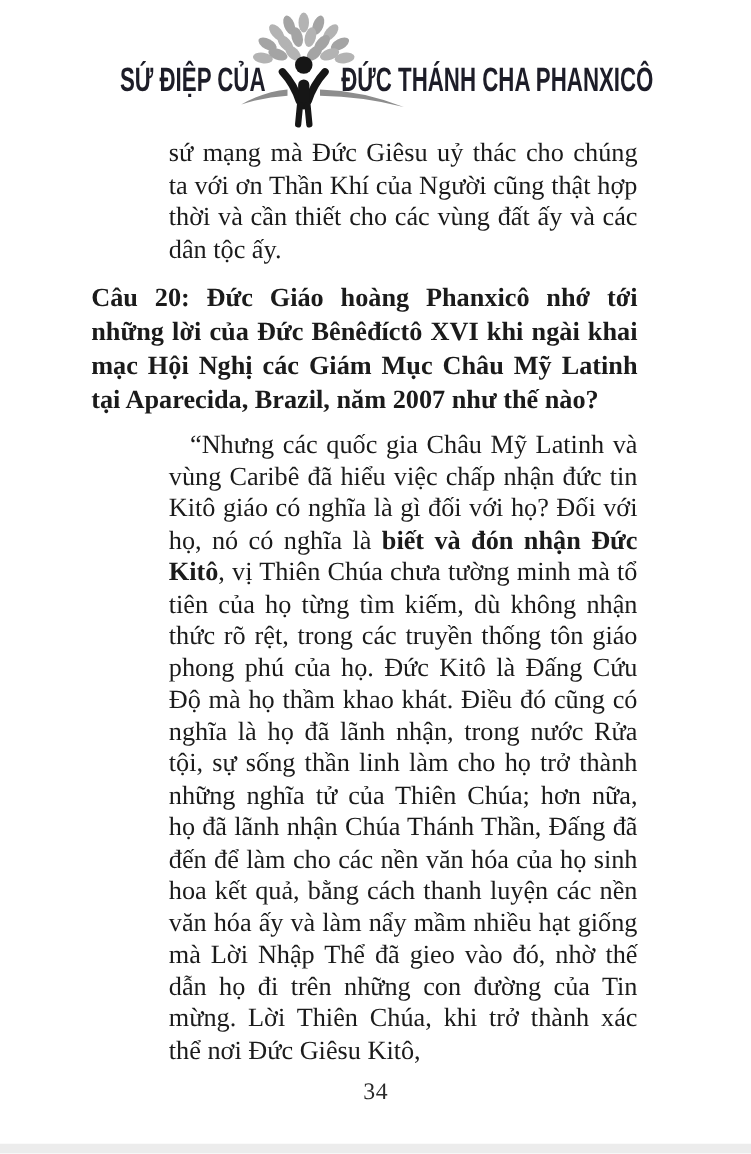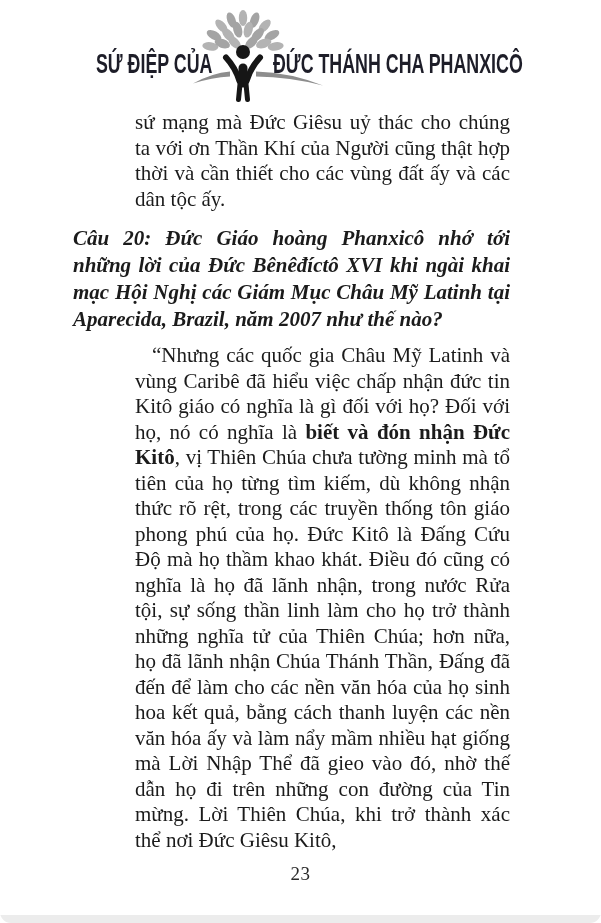--- a/index.html
+++ b/index.html
@@ -2,42 +2,41 @@
 <html><head>
 <meta charset="utf-8">
 <style>
   html,body{margin:0;padding:0;background:#ffffff;}
   .page{
     position:relative;
     width:601px;height:923px;
     background:#ffffff;
     overflow:hidden;
     font-family:"Liberation Serif","DejaVu Serif",serif;
-    border-radius:11px;
   }
   
   .header{position:absolute;top:0;left:0;width:601px;height:108px;}
   .header-title{
     position:absolute;top:49px;
     font-family:"Liberation Sans","DejaVu Sans",sans-serif;
     font-weight:700;font-size:27px;line-height:30px;
     color:#1d1d28;white-space:nowrap;
   }
   .header-title.left{right:389px;transform:scaleX(0.66);transform-origin:right center;}
   .header-title.right{left:273px;transform:scaleX(0.66);transform-origin:left center;}
   .logo-svg{position:absolute;left:178px;top:5px;}
   
   .text-column{
     position:absolute;left:73px;top:110px;width:437px;
     color:#1b1b1b;font-size:21px;line-height:25.5px;
   }
   .para-cont{margin:0 0 8px 62px;text-align:justify;}
   .question{
     margin:13px 0 0 0;text-align:justify;
-    font-weight:700;font-style:italic;line-height:27px;
+    font-weight:700;line-height:27px;
   }
   .answer{margin:10px 0 12px 62px;text-align:justify;text-indent:17px;}
   .answer b{font-weight:700;}
   
   .page-number{
     position:absolute;top:863px;left:0;width:601px;
     text-align:center;font-size:19px;color:#2a2a2a;letter-spacing:0.5px;
   }
   .bottom-strip{
     position:absolute;bottom:0;left:0;width:601px;height:8px;background:#ececec;
@@ -92,16 +91,16 @@
   </div>
 
   <div class="text-column">
     <p class="para-cont">sứ mạng mà Đức Giêsu uỷ thác cho chúng ta với ơn Thần Khí của Người cũng thật hợp thời và cần thiết cho các vùng đất ấy và các dân tộc ấy.</p>
 
     <p class="question">Câu 20: Đức Giáo hoàng Phanxicô nhớ tới những lời của Đức Bênêđíctô XVI khi ngài khai mạc Hội Nghị các Giám Mục Châu Mỹ Latinh tại Aparecida, Brazil, năm 2007 như thế nào?</p>
 
     <p class="answer"><span>“Nhưng các quốc gia Châu Mỹ Latinh và vùng Caribê đã hiểu việc chấp nhận đức tin Kitô giáo có nghĩa là gì đối với họ? Đối với họ, nó có nghĩa là </span><b>biết và đón nhận Đức Kitô</b><span>, vị Thiên Chúa chưa tường minh mà tổ tiên của họ từng tìm kiếm, dù không nhận thức rõ rệt, trong các truyền thống tôn giáo phong phú của họ. Đức Kitô là Đấng Cứu Độ mà họ thầm khao khát. Điều đó cũng có nghĩa là họ đã lãnh nhận, trong nước Rửa tội, sự sống thần linh làm cho họ trở thành những nghĩa tử của Thiên Chúa; hơn nữa, họ đã lãnh nhận Chúa Thánh Thần, Đấng đã đến để làm cho các nền văn hóa của họ sinh hoa kết quả, bằng cách thanh luyện các nền văn hóa ấy và làm nẩy mầm nhiều hạt giống mà Lời Nhập Thể đã gieo vào đó, nhờ thế dẫn họ đi trên những con đường của Tin mừng. Lời Thiên Chúa, khi trở thành xác thể nơi Đức Giêsu Kitô,</span></p>
   </div>
 
-  <div class="page-number">23</div>
+  <div class="page-number">34</div>
 
   <div class="bottom-strip"></div>
 </div>
 
 </body></html>

